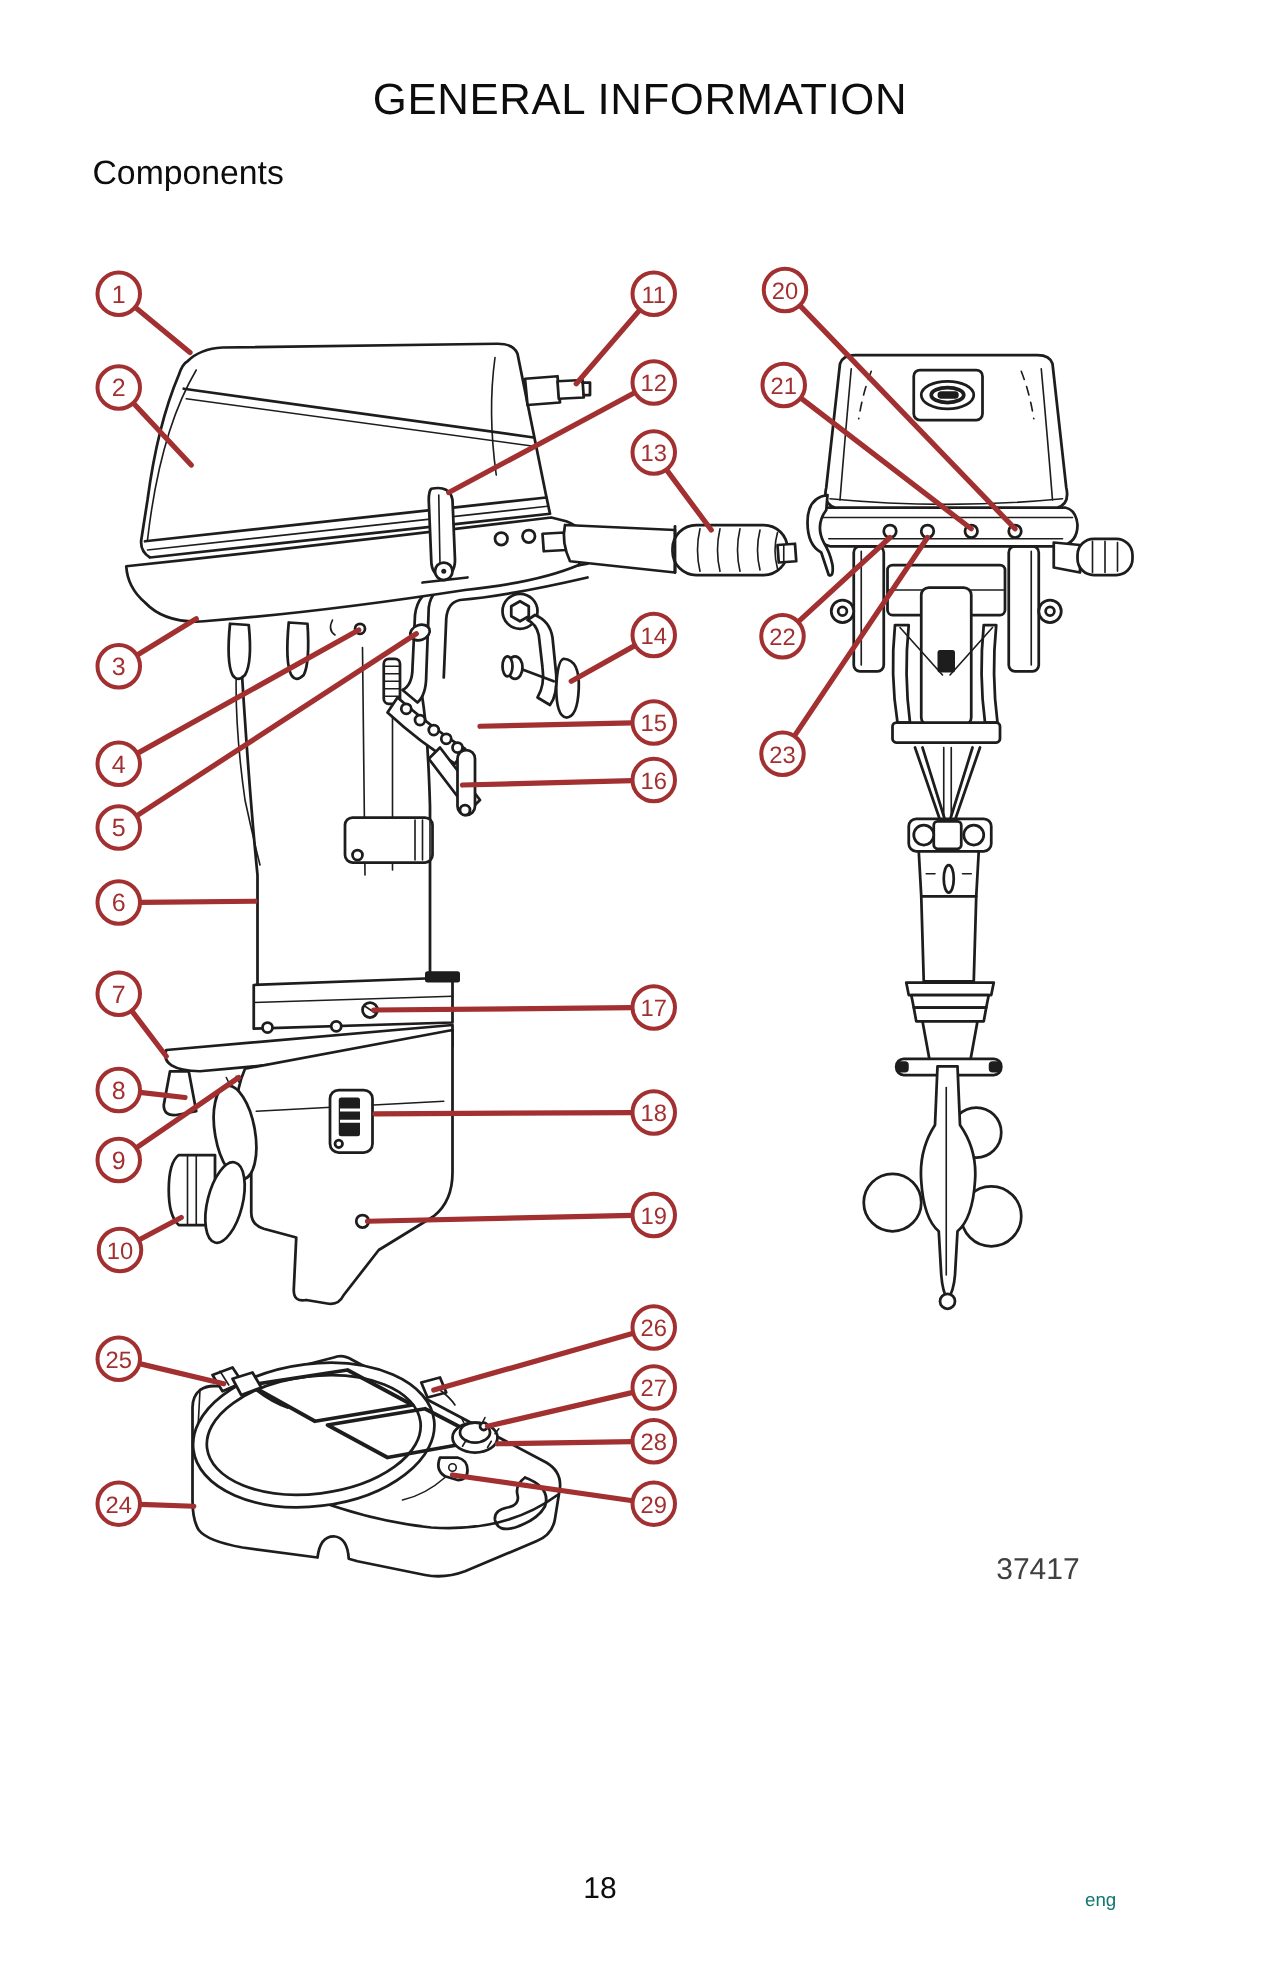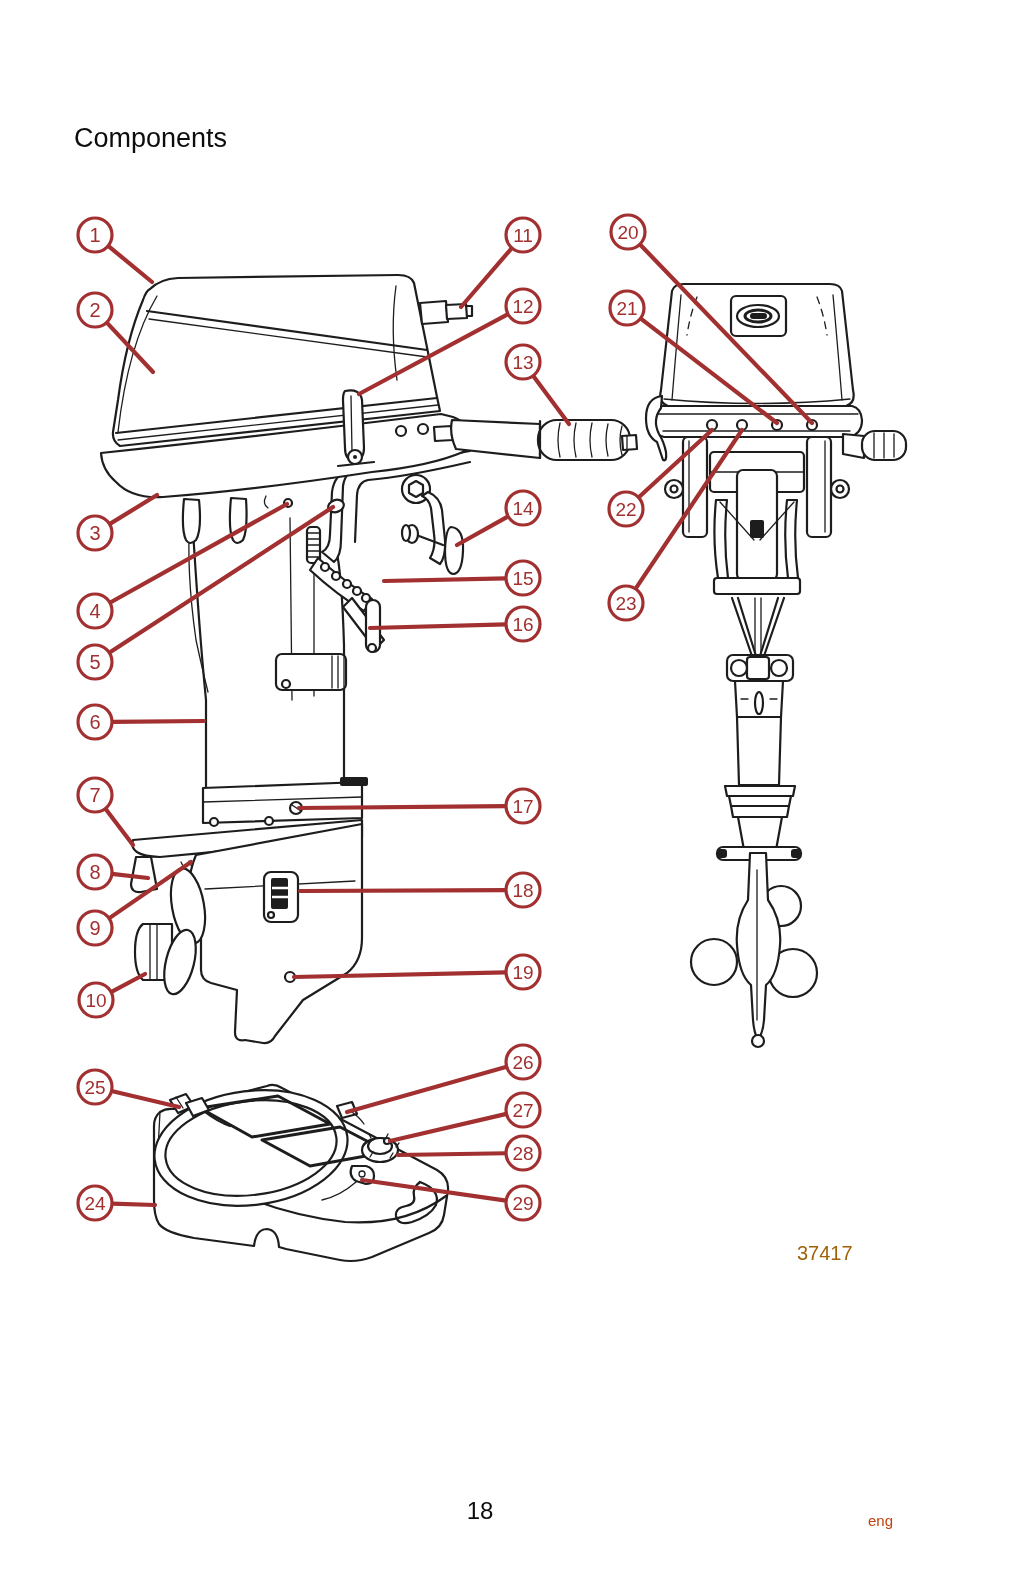--- a/index.html
+++ b/index.html
@@ -1,37 +1,38 @@
 <!DOCTYPE html>
 <html><head>
 <meta charset="utf-8">
 <style>
   html,body{margin:0;padding:0;background:#ffffff;}
   .page{position:relative;width:1024px;height:1583px;background:#ffffff;overflow:hidden;
         font-family:"Liberation Sans",sans-serif;color:#111;}
   .title{position:absolute;top:60px;left:0;width:100%;text-align:center;
          font-size:35px;font-weight:400;letter-spacing:0.5px;color:#0d0d0d;}
   .section-heading{position:absolute;top:123px;left:74px;font-size:27px;font-weight:400;color:#0d0d0d;}
-  .figure-number{position:absolute;top:1242px;left:797px;font-size:20px;color:#a16207;}
+  .figure-number{position:absolute;top:1242px;left:797px;font-size:24px;color:#404040;}
   .page-number{position:absolute;top:1497px;left:430px;width:100px;text-align:center;font-size:24px;color:#0d0d0d;}
-  .lang-code{position:absolute;top:1512px;left:868px;font-size:15px;color:#c2410c;}
+  .lang-code{position:absolute;top:1512px;left:868px;font-size:15px;color:#0f766e;}
   svg.diagram{position:absolute;left:0;top:0;width:1024px;height:1583px;}
   .k{fill:none;stroke:#1d1d1d;stroke-width:2.2;stroke-linecap:round;stroke-linejoin:round;}
   .kw{fill:#ffffff;stroke:#1d1d1d;stroke-width:2.2;stroke-linecap:round;stroke-linejoin:round;}
   .kb{fill:#1d1d1d;stroke:none;}
   .w{fill:#ffffff;stroke:none;}
   .thin{stroke-width:1.3;}
   .med{stroke-width:3;}
   #callout-layer text{font-family:"Liberation Sans",sans-serif;}
 </style>
 </head>
 <body>
 
 <div class="page">
 
+  <div class="title">GENERAL INFORMATION</div>
   <div class="section-heading">Components</div>
 
   <svg class="diagram" viewBox="0 0 1024 1583">
 
     <g>
 
       <g>
         <path class="w" d="M192,514 L300,490 L338,545 L344,640 L344,789 L206,789 Z"></path>
         <path class="k" d="M192,514 Q199,630 206,700 L206,789"></path>
         <path class="k thin" d="M190,516 Q186,570 196,640 Q202,668 208,692"></path>

